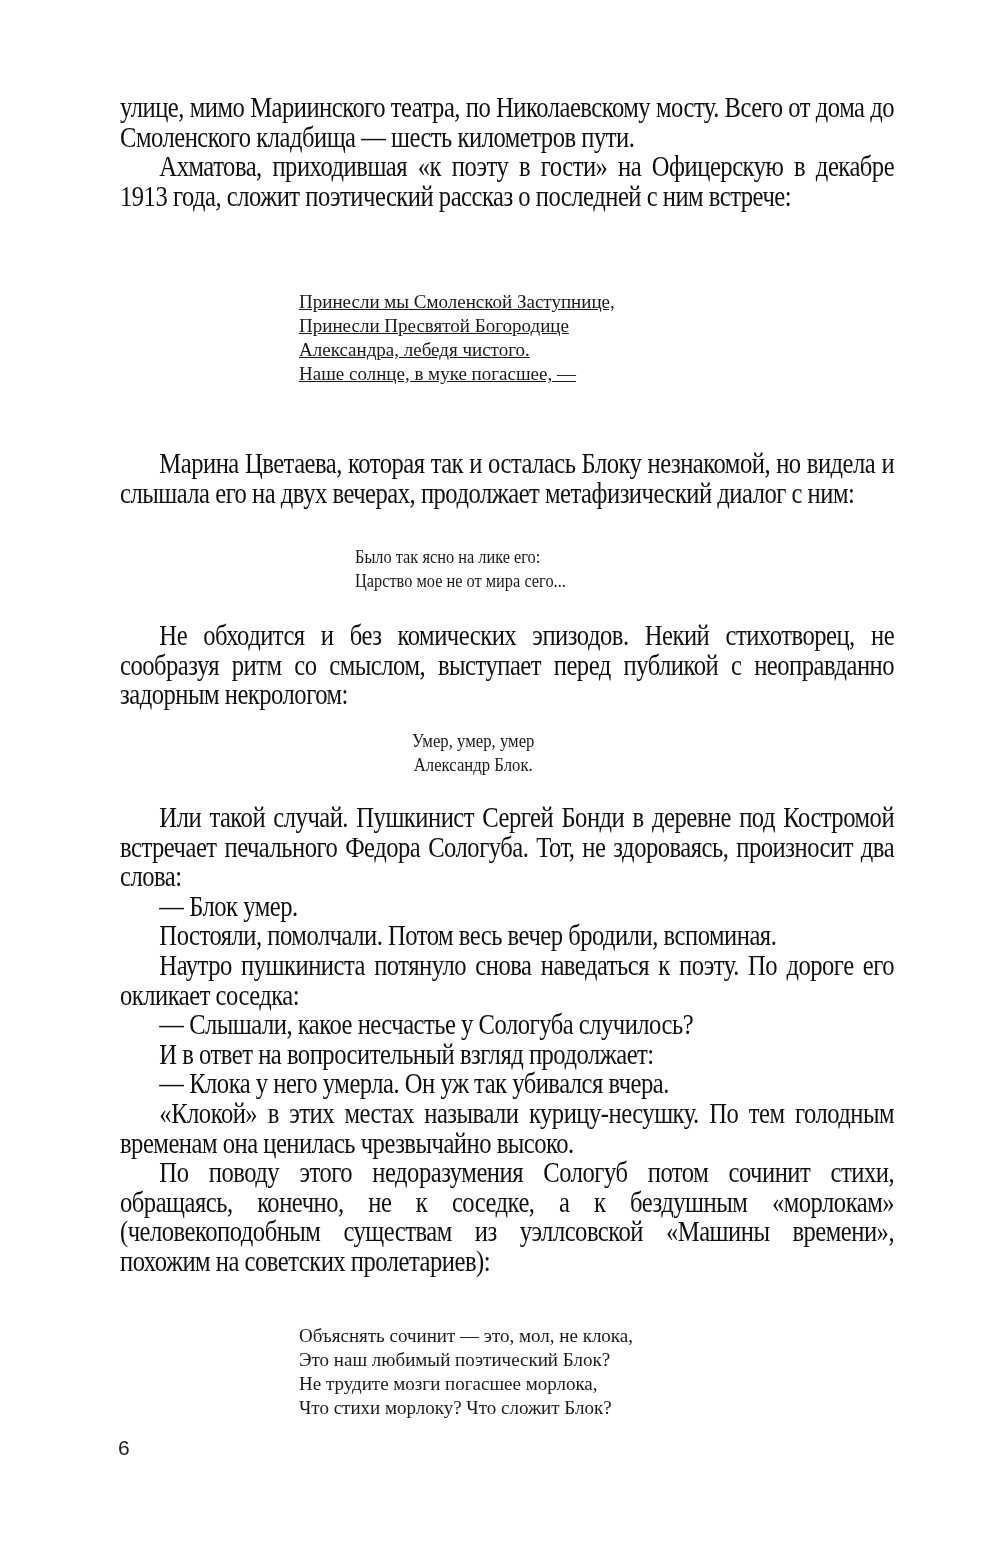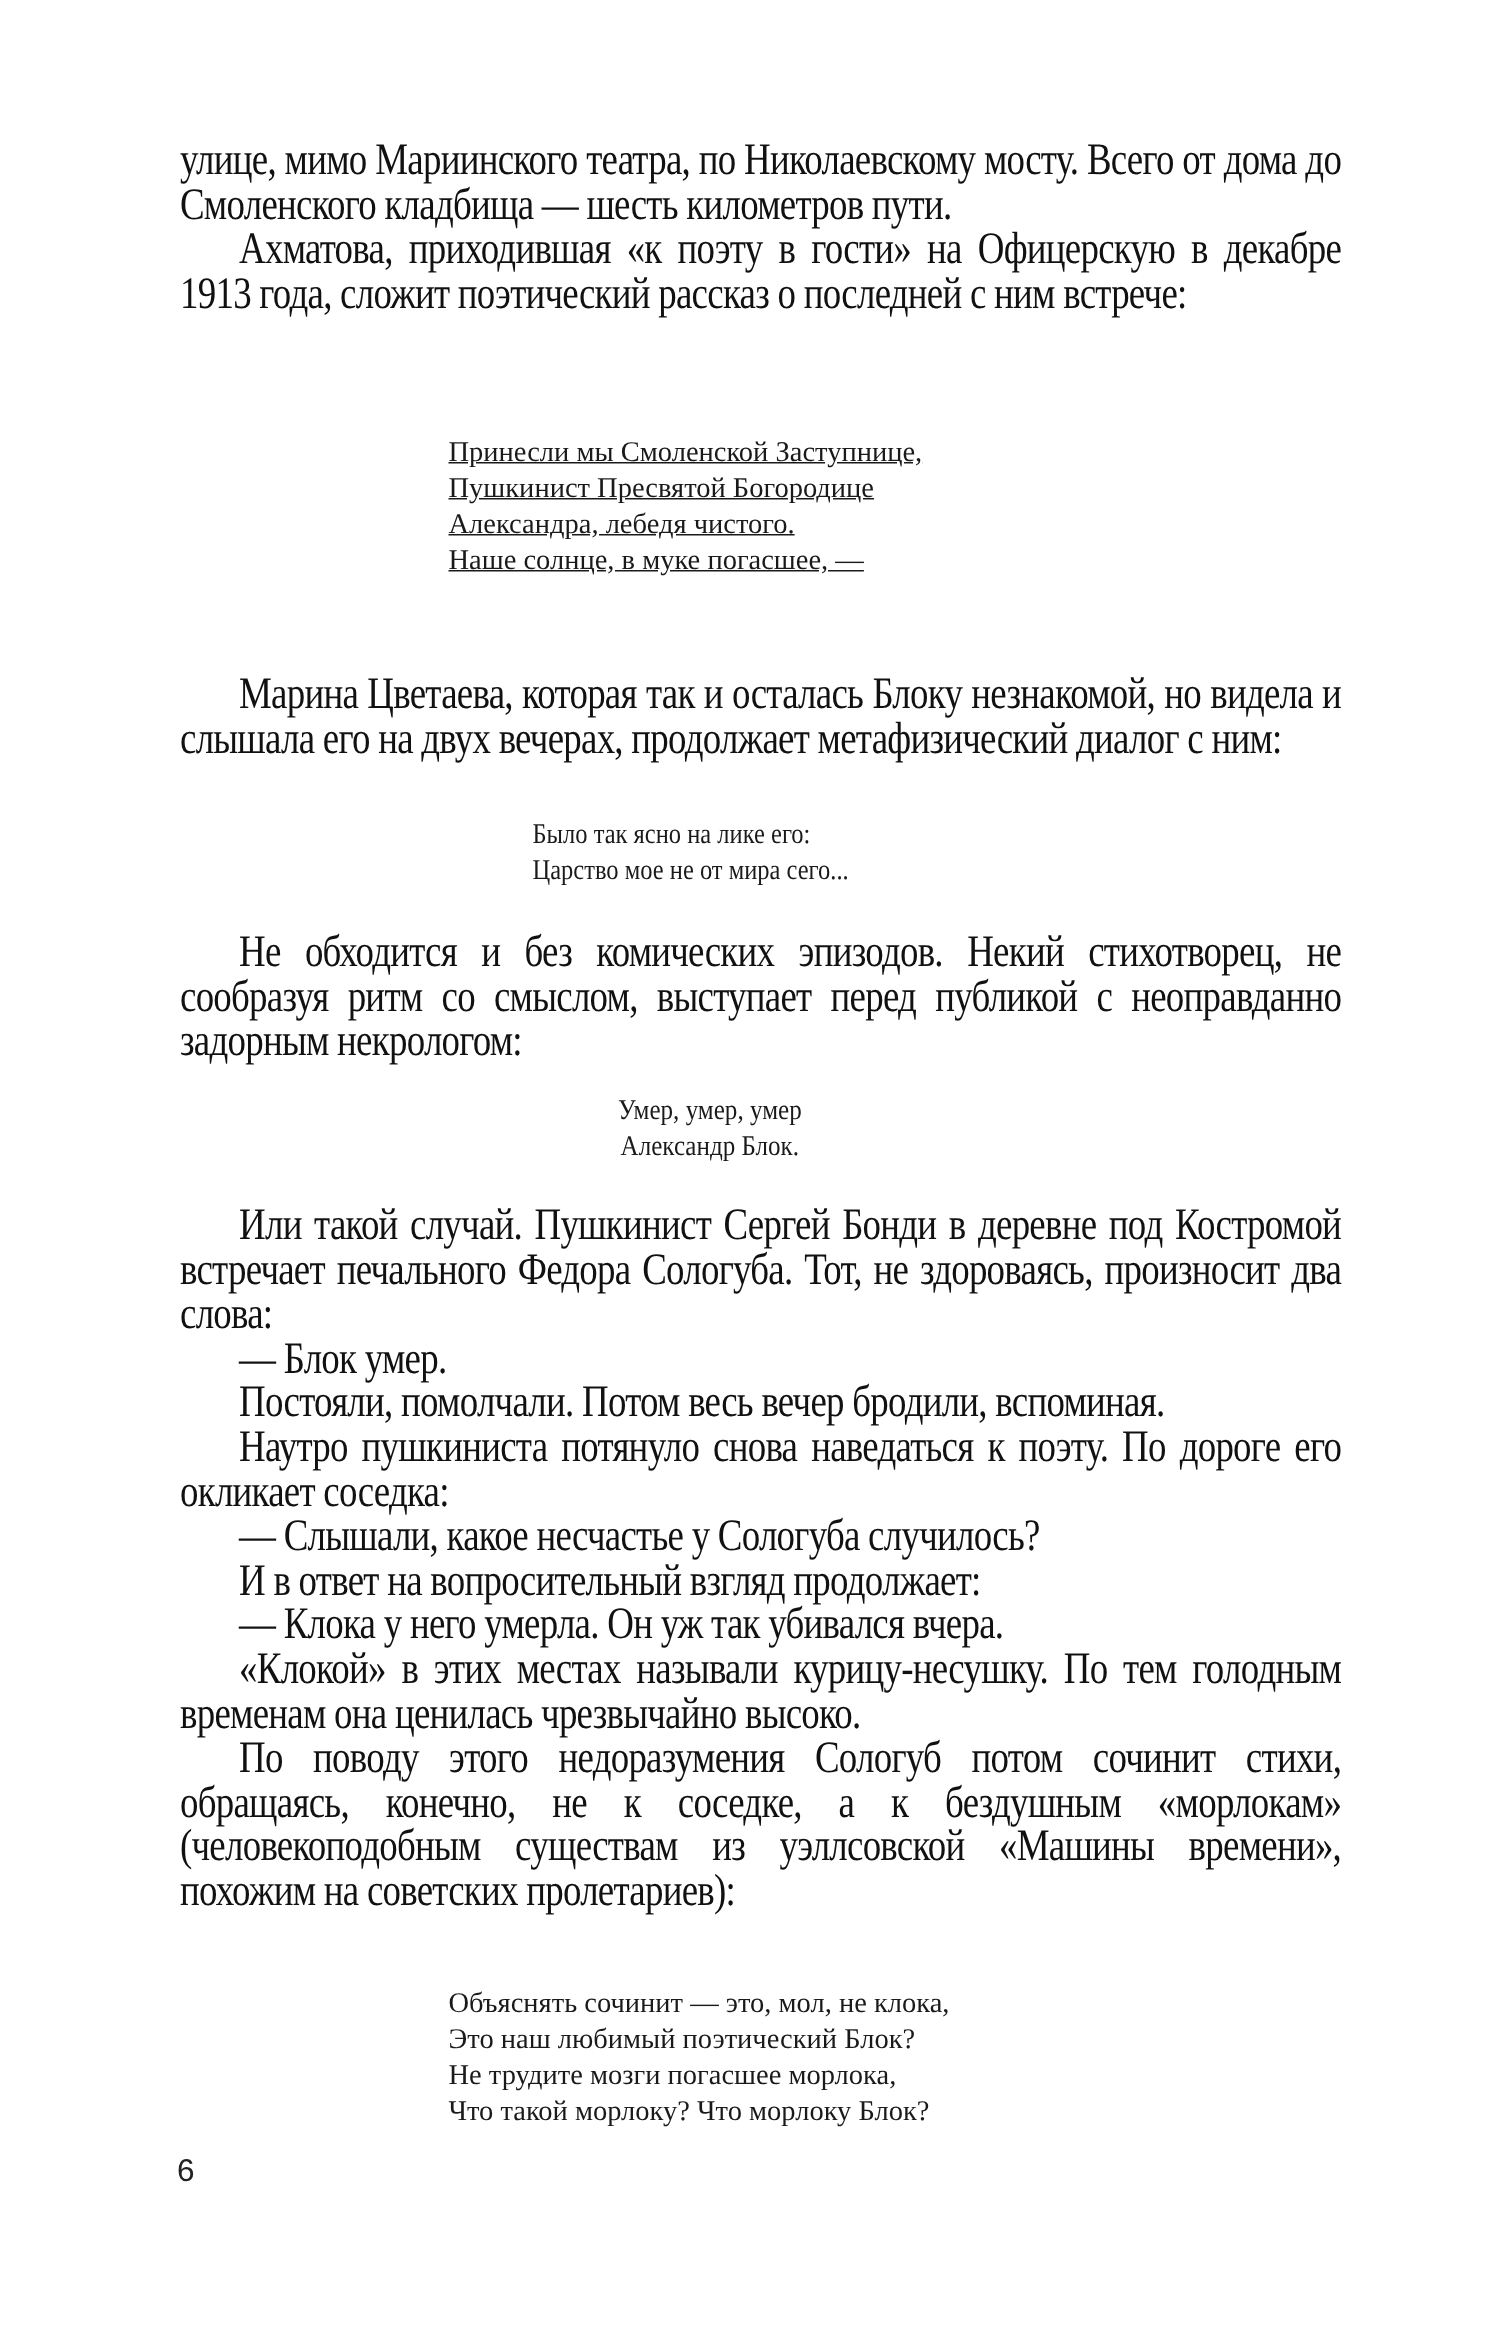--- a/index.html
+++ b/index.html
@@ -94,21 +94,21 @@
 
   <div class="prose-block pb1">
     <div class="prose" style="width:944px;">
       <p class="noindent">улице, мимо Мариинского театра, по Николаевскому мосту. Всего от дома до Смоленского кладбища — шесть километров пути.</p>
       <p>Ахматова, приходившая «к поэту в гости» на Офицерскую в декабре 1913 года, сложит поэтический рассказ о последней с ним встрече:</p>
     </div>
   </div>
 
   <div class="verse verse-block-1">
     <span class="line">Принесли мы Смоленской Заступнице,</span>
-    <span class="line">Пушкинист Пресвятой Богородице</span>
+    <span class="line">Принесли Пресвятой Богородице</span>
     <span class="line">Александра, лебедя чистого.</span>
     <span class="line">Наше солнце, в муке погасшее, —</span>
   </div>
 
   <div class="prose-block pb2">
     <div class="prose">
       <p>Марина Цветаева, которая так и осталась Блоку незнакомой, но видела и слышала его на двух вечерах, продолжает метафизический диалог с ним:</p>
     </div>
   </div>
 
@@ -139,17 +139,17 @@
       <p>— Клока у него умерла. Он уж так убивался вчера.</p>
       <p>«Клокой» в этих местах называли курицу-несушку. По тем голодным временам она ценилась чрезвычайно высоко.</p>
       <p>По поводу этого недоразумения Сологуб потом сочинит стихи, обращаясь, конечно, не к соседке, а к бездушным «морлокам» (человекоподобным существам из уэллсовской «Машины времени», похожим на советских пролетариев):</p>
     </div>
   </div>
 
   <div class="verse verse-block-4">
     <span class="line">Объяснять сочинит — это, мол, не клока,</span>
     <span class="line">Это наш любимый поэтический Блок?</span>
     <span class="line">Не трудите мозги погасшее морлока,</span>
-    <span class="line">Что такой морлоку? Что морлоку Блок?</span>
+    <span class="line">Что стихи морлоку? Что сложит Блок?</span>
   </div>
 
   <div class="page-number">6</div>
 </div>
 
 </body></html>

